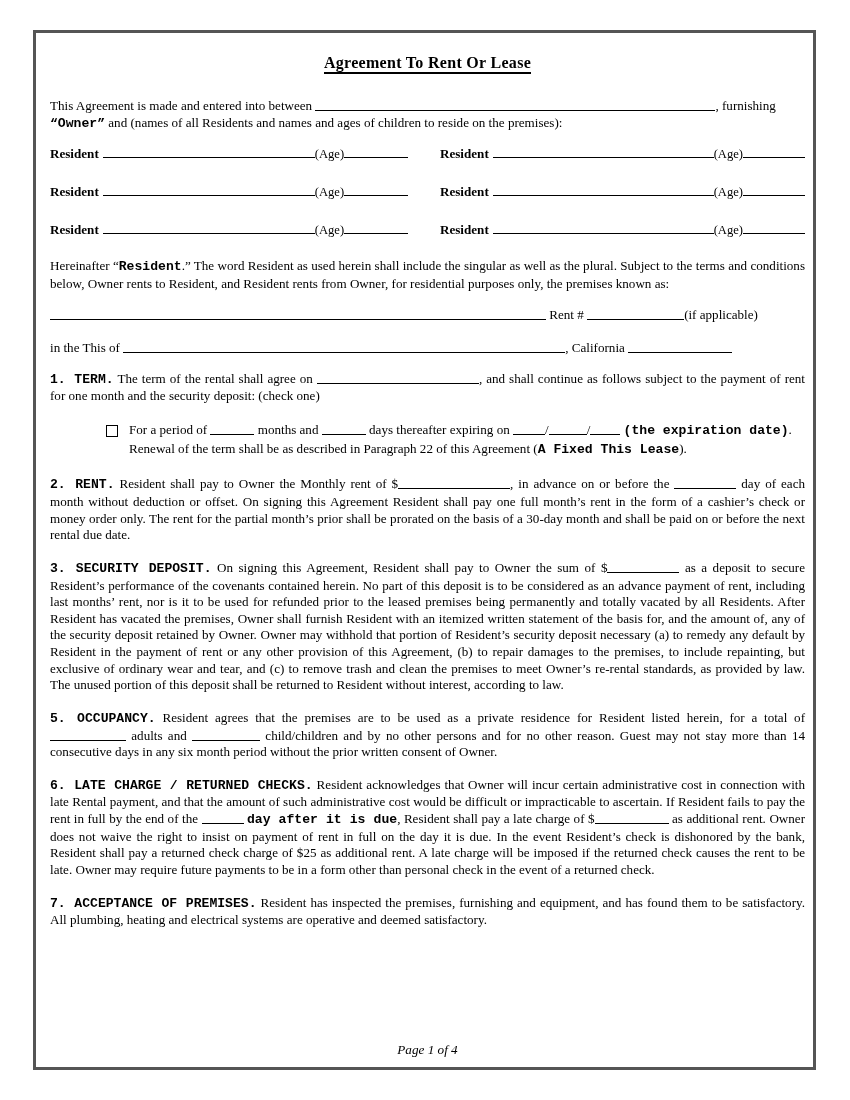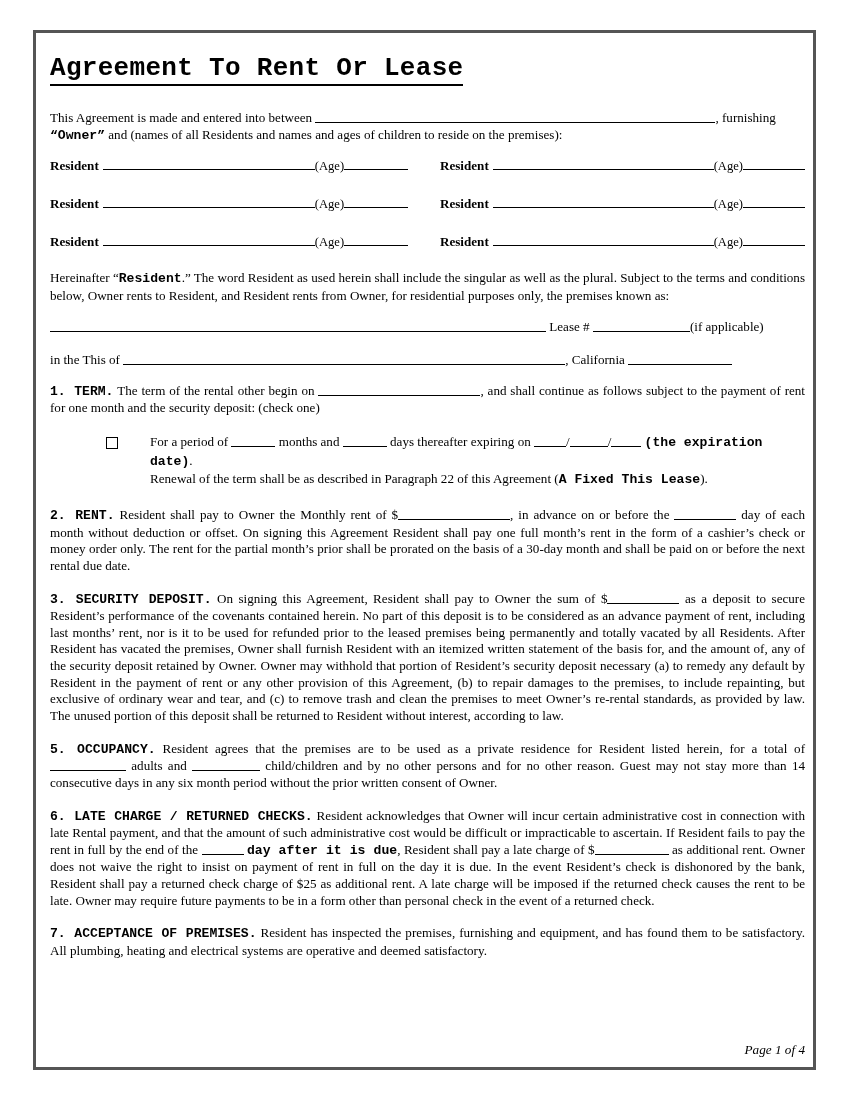--- a/index.html
+++ b/index.html
@@ -29,27 +29,27 @@
 
   .page-inner {
     position: absolute;
     left: 14px;
     top: 8px;
     width: 755px;
     height: 1020px;
   }
 
   .doc-title {
-    font-size: 26px;
+    text-align: center;
+    font-size: 16px;
     font-weight: bold;
     letter-spacing: 0.3px;
     margin: 12px 0 0 0;
     padding: 0;
     line-height: 1.2;
-    font-family: Liberation Mono, monospace;
   }
   .doc-title span.ttl {
     border-bottom: 2px solid #000;
     padding-bottom: 1px;
   }
 
   p.para {
     font-size: 13.1px;
     line-height: 1.27;
     margin: 0;
@@ -113,41 +113,40 @@
   .city-line { margin-top: 17px; font-size: 13.1px; white-space: nowrap; }
 
   
   .opt-block { margin-top: 16px; }
   .opt-row {
     display: flex;
     margin-left: 56px;
     margin-bottom: 18px;
     font-size: 13.1px;
     line-height: 1.35;
-    gap: 21px;
   }
   .checkbox {
     width: 10px;
     height: 10px;
     border: 1.3px solid #000;
     flex: 0 0 auto;
     margin-top: 4px;
     margin-right: 11px;
     background: #fff;
   }
   .opt-text { flex: 1 1 auto; }
 
   .section { margin-top: 15px; }
 
   .footer {
     position: absolute;
     left: 0;
     top: 1001px;
     width: 755px;
-    text-align: right;
+    text-align: center;
     font-style: italic;
     font-size: 13.2px;
   }
 </style>
 </head>
 <body>
 
 <div class="page-frame">
   <div class="page-inner">
 
@@ -198,26 +197,26 @@
           <span class="res-label">Resident</span>
           <span class="res-name-blank r"></span>
           <span class="res-age-text">(Age)</span>
           <span class="res-age-blank r"></span>
         </div>
       </div>
     </div>
 
     <p class="para"><span>Hereinafter “</span><span class="b">Resident</span><span>.” The word Resident as used herein shall include the singular as well as the plural. Subject to the terms and conditions below, Owner rents to Resident, and Resident rents from Owner, for residential purposes only, the premises known as:</span></p>
 
-    <div class="addr-line"><span class="blank" style="width:496px"></span> <span>Lease #</span> <span class="blank" style="width:97px"></span><span>(if applicable)</span></div>
+    <div class="addr-line"><span class="blank" style="width:496px"></span> <span>Rent #</span> <span class="blank" style="width:97px"></span><span>(if applicable)</span></div>
 
     <div class="city-line"><span>in the This of</span> <span class="blank" style="width:442px"></span><span>, California</span> <span class="blank" style="width:104px"></span></div>
 
     <div class="section">
-      <p class="para"><span class="b">1. TERM.</span><span> The term of the rental other begin on </span><span class="blank" style="width:162px"></span><span>, and shall continue as follows subject to the payment of rent for one month and the security deposit:  (check one)</span></p>
+      <p class="para"><span class="b">1. TERM.</span><span> The term of the rental shall agree on </span><span class="blank" style="width:162px"></span><span>, and shall continue as follows subject to the payment of rent for one month and the security deposit:  (check one)</span></p>
     </div>
 
     <div class="opt-block">
       <div class="opt-row">
         <div class="checkbox"></div>
         <div class="opt-text">
           <span>For a period of </span><span class="blank" style="width:44px"></span><span> months and </span><span class="blank" style="width:44px"></span><span> days thereafter expiring on </span><span class="blank" style="width:32px"></span><span>/</span><span class="blank" style="width:38px"></span><span>/</span><span class="blank" style="width:30px"></span> <span class="b">(the expiration date)</span><span>.</span><br>
           <span>Renewal of the term shall be as described in Paragraph 22 of this Agreement (</span><span class="b">A Fixed This Lease</span><span>).</span>
         </div>
       </div>

